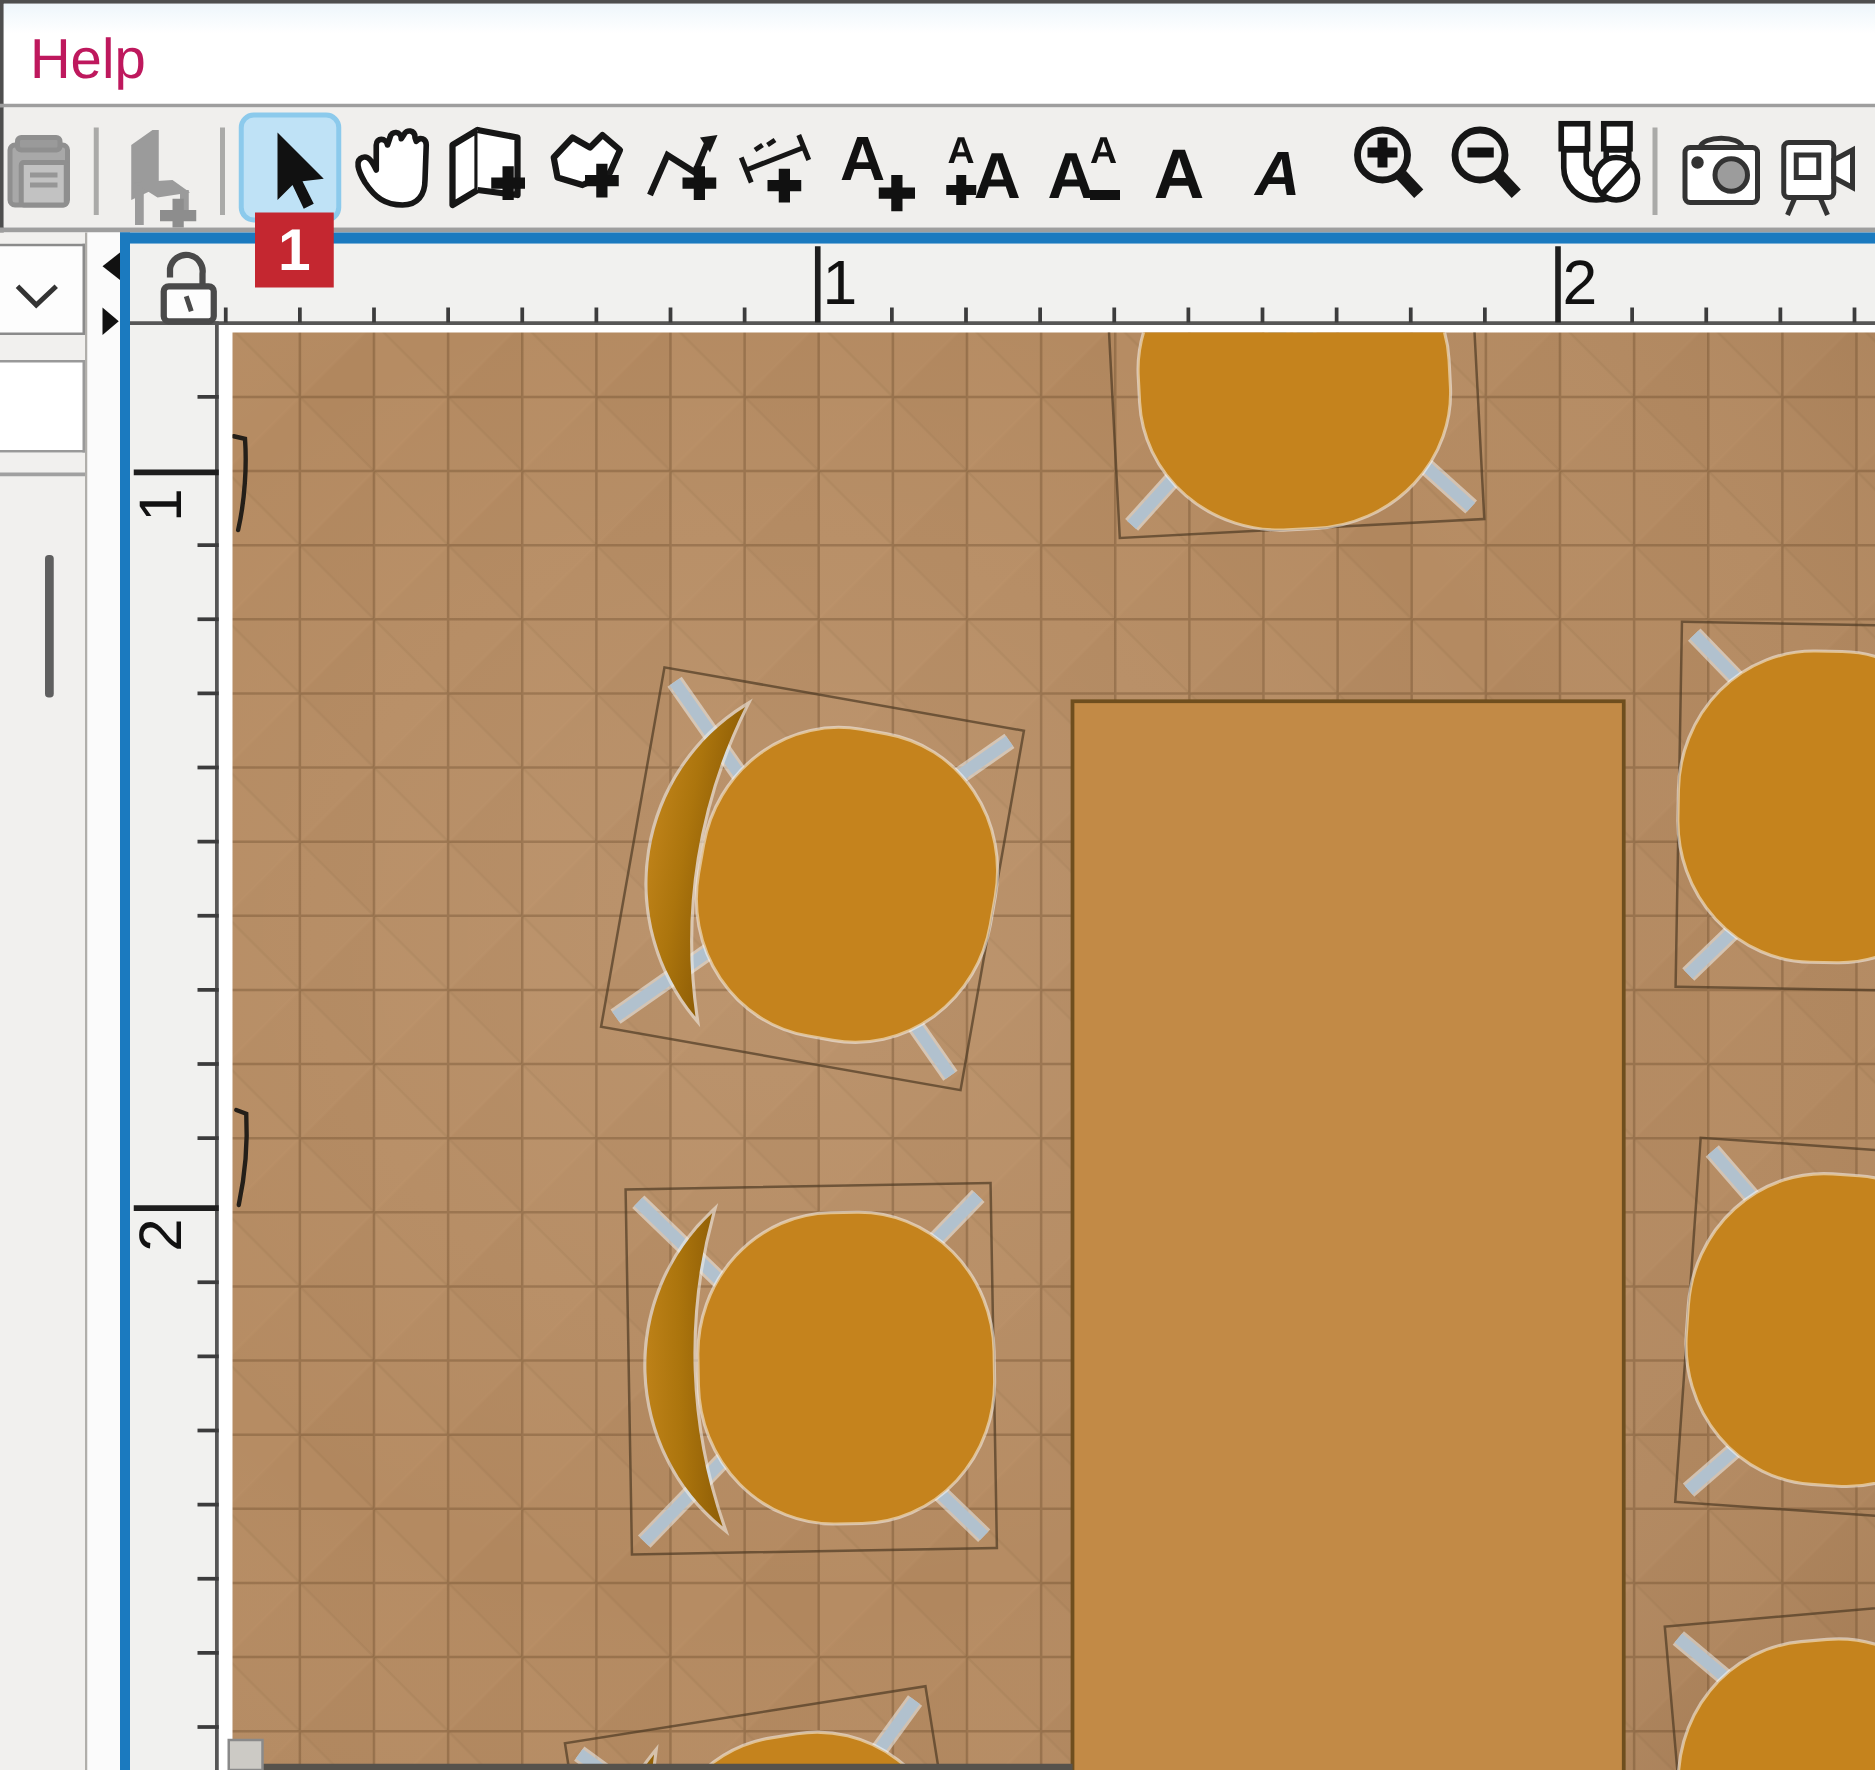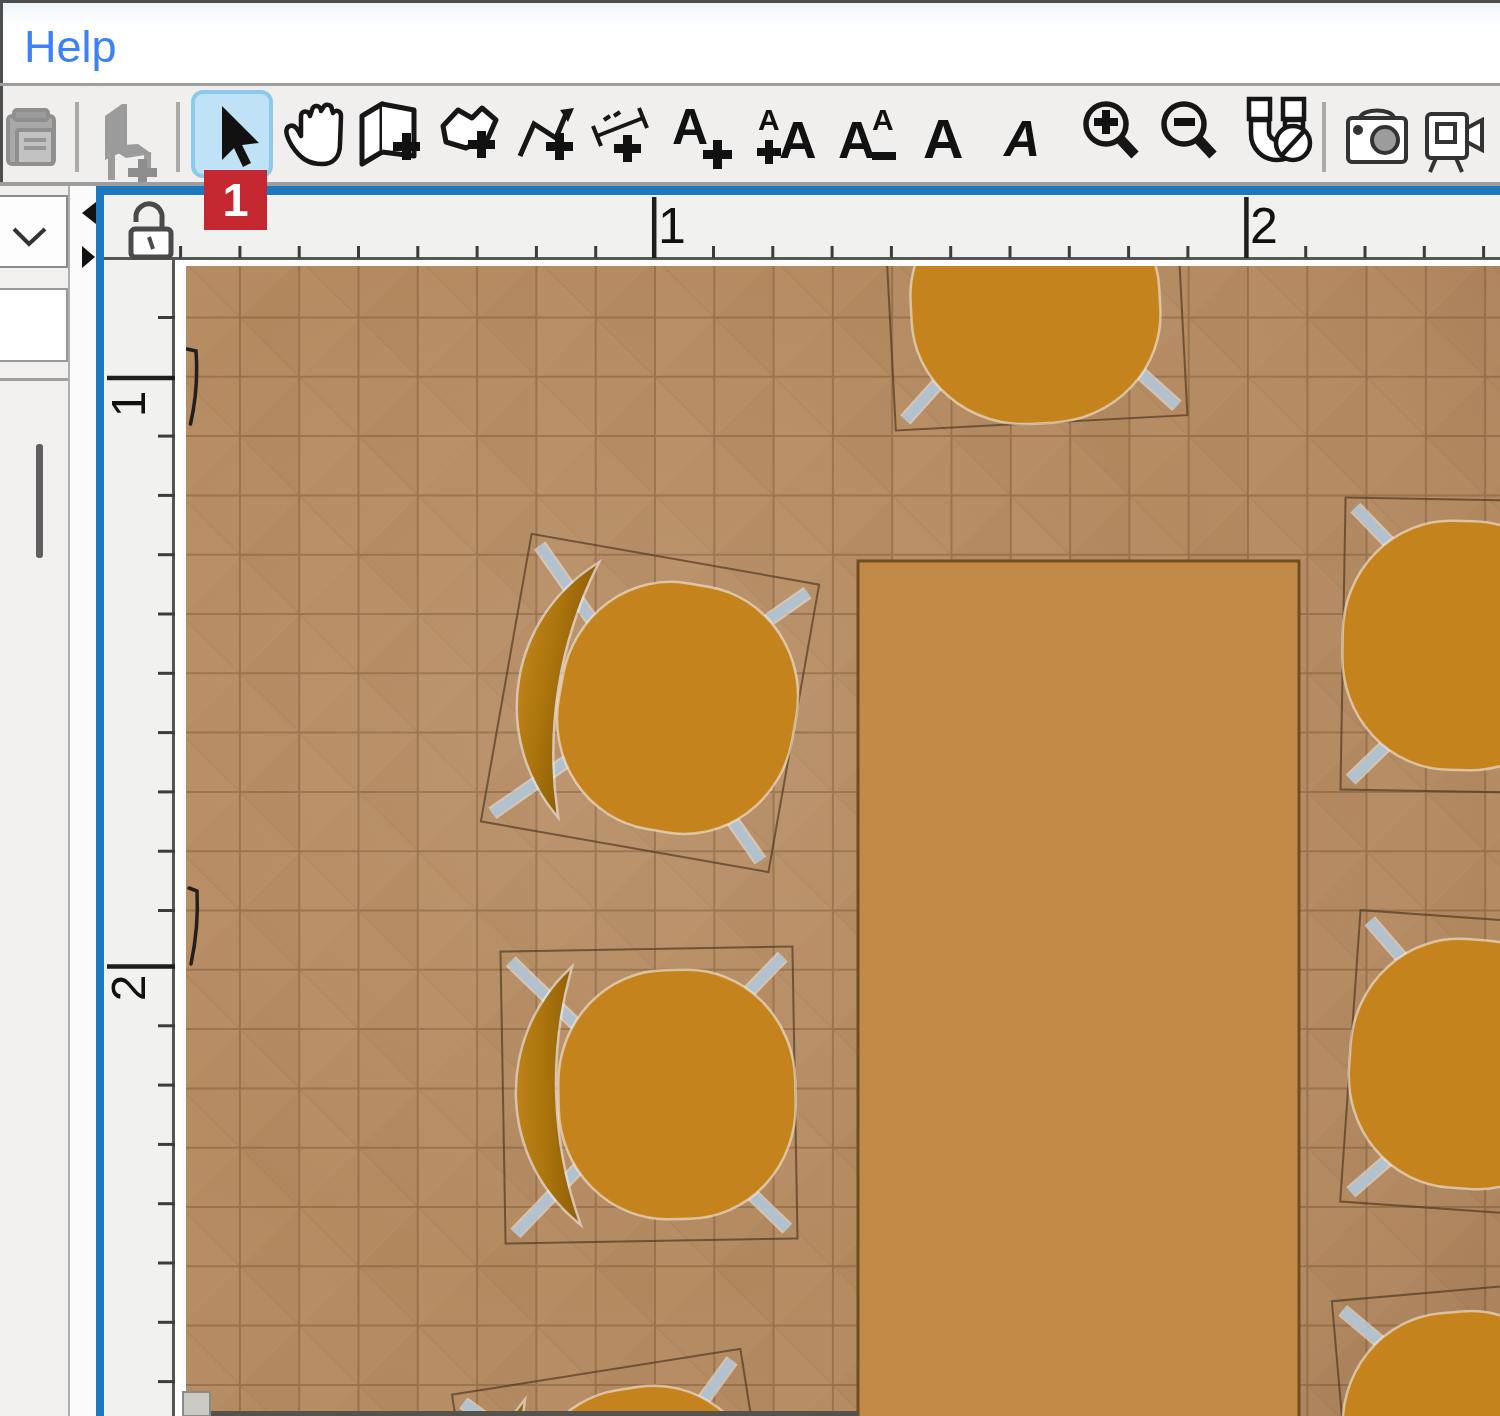--- a/index.html
+++ b/index.html
@@ -6,21 +6,21 @@
     font-family:"Liberation Sans", sans-serif;background:#fff;}
   .abs{position:absolute;}
 </style>
 </head>
 <body>
 
 <div class="abs" style="left:0;top:0;width:1500px;height:3px;background:#4e4e4e;"></div>
 <div class="abs" style="left:0;top:0;width:3px;height:187px;background:#4e4e4e;"></div>
 
 <div class="abs" style="left:3px;top:3px;width:1497px;height:80px;background:linear-gradient(#eef6fb,#ffffff 30%,#ffffff);"></div>
-<div class="abs" style="left:24px;top:21px;font-size:45px;color:#3b82f6;">Help</div>
+<div class="abs" style="left:24px;top:21px;font-size:45px;color:#be185d;">Help</div>
 <div class="abs" style="left:0;top:83px;width:1500px;height:3px;background:#9e9e9e;"></div>
 
 <div class="abs" style="left:3px;top:86px;width:1497px;height:96px;background:#f0efed;"></div>
 <div class="abs" style="left:0;top:182px;width:1500px;height:4px;background:#9e9e9e;"></div>
 
 <svg class="abs" style="left:0;top:86px;" width="1500" height="96" viewBox="0 0 1500 96">
 
   <g stroke="#8f8f8f" fill="#b9b9b9" stroke-width="4">
     <rect x="8" y="30" width="46" height="48" rx="4" fill="#a8a8a8"></rect>
     <rect x="14" y="24" width="34" height="10" rx="3" fill="#9a9a9a"></rect>

